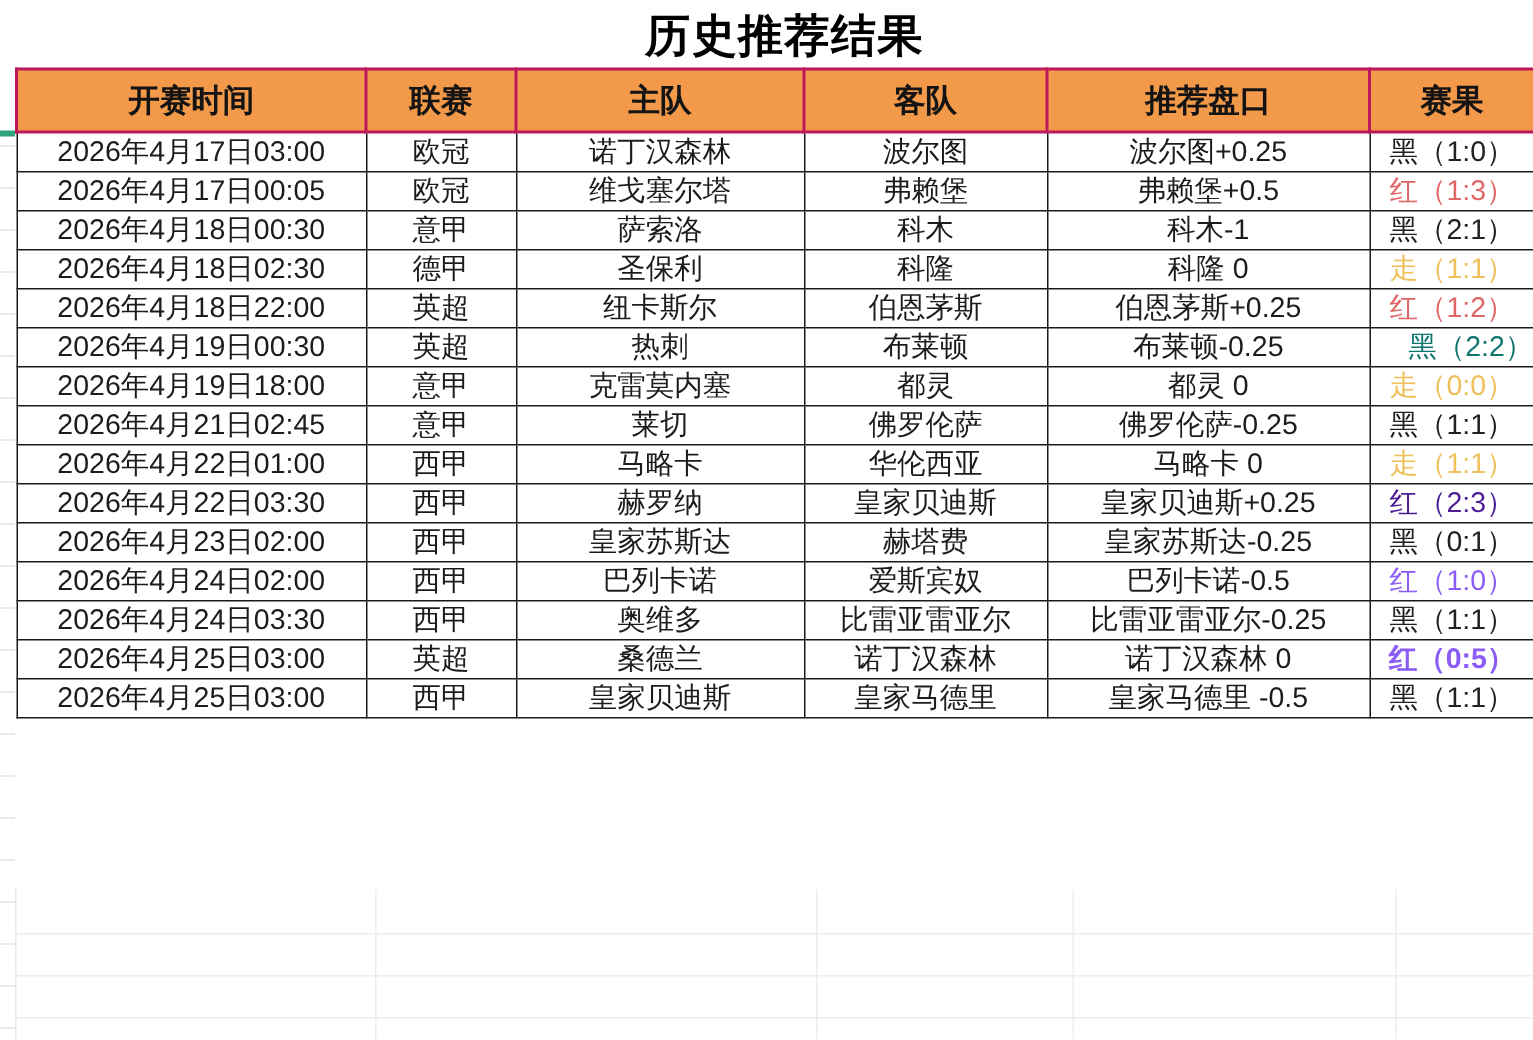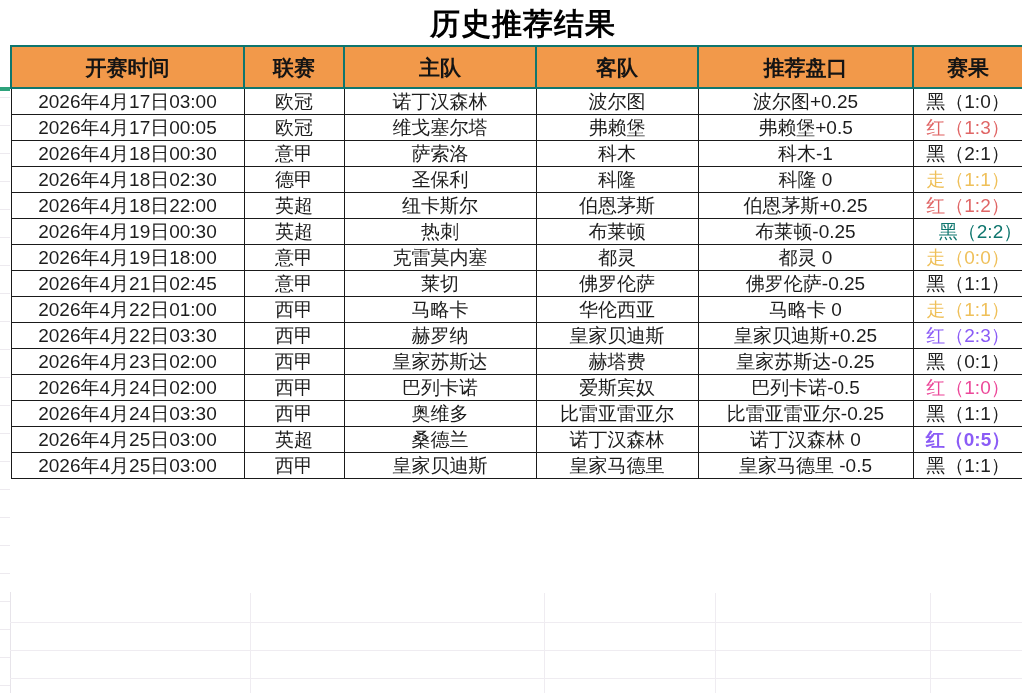--- a/index.html
+++ b/index.html
@@ -11,21 +11,21 @@
     background:repeating-linear-gradient(to bottom,transparent 0,transparent 27px,#edeaef 27px,#edeaef 28px);}
   .gutter-edge{position:absolute;left:10px;top:592px;width:1px;height:101px;background:#e7e4ea;}
   .sel-mark{position:absolute;left:0;top:87px;width:10px;height:4px;background:#2fa37c;}
 
   .title{position:absolute;top:4px;left:12px;width:100%;text-align:center;
     font-size:30px;font-weight:bold;color:#000;letter-spacing:1px;}
 
   table.results{position:absolute;left:10px;top:45px;width:1012px;
     border-collapse:collapse;table-layout:fixed;}
   table.results th{height:40px;background:var(--hdr,#F2994A);
-    border:2px solid #0f766e;font-size:21px;font-weight:bold;color:#141414;
+    border:2px solid #be185d;font-size:21px;font-weight:bold;color:#141414;
     padding:0;text-align:center;line-height:1;}
   table.results td{height:25px;border:1.5px solid #1a1a1a;
     font-size:19px;color:#1c1c1c;padding:0;text-align:center;line-height:1;
     white-space:nowrap;overflow:hidden;}
 
   
   .hline{position:absolute;left:10px;width:1012px;height:1px;background:#efecf1;}
   .vline{position:absolute;top:593px;width:1px;height:100px;background:#efecf1;}
 </style>
 </head>
@@ -130,37 +130,37 @@
           <td>华伦西亚</td>
           <td>马略卡 0</td>
           <td style="color: rgb(239, 192, 90);">走（1:1）</td>
         </tr>
         <tr>
           <td>2026年4月22日03:30</td>
           <td>西甲</td>
           <td>赫罗纳</td>
           <td>皇家贝迪斯</td>
           <td>皇家贝迪斯+0.25</td>
-          <td style="color: #8b5cf6;">红（2:3）</td>
+          <td style="color: #4c1d95;">红（2:3）</td>
         </tr>
         <tr>
           <td>2026年4月23日02:00</td>
           <td>西甲</td>
           <td>皇家苏斯达</td>
           <td>赫塔费</td>
           <td>皇家苏斯达-0.25</td>
           <td style="color: rgb(33, 33, 33);">黑（0:1）</td>
         </tr>
         <tr>
           <td>2026年4月24日02:00</td>
           <td>西甲</td>
           <td>巴列卡诺</td>
           <td>爱斯宾奴</td>
           <td>巴列卡诺-0.5</td>
-          <td style="color: #ec4899;">红（1:0）</td>
+          <td style="color: #8b5cf6;">红（1:0）</td>
         </tr>
         <tr>
           <td>2026年4月24日03:30</td>
           <td>西甲</td>
           <td>奥维多</td>
           <td>比雷亚雷亚尔</td>
           <td>比雷亚雷亚尔-0.25</td>
           <td style="color: rgb(33, 33, 33);">黑（1:1）</td>
         </tr>
         <tr>

